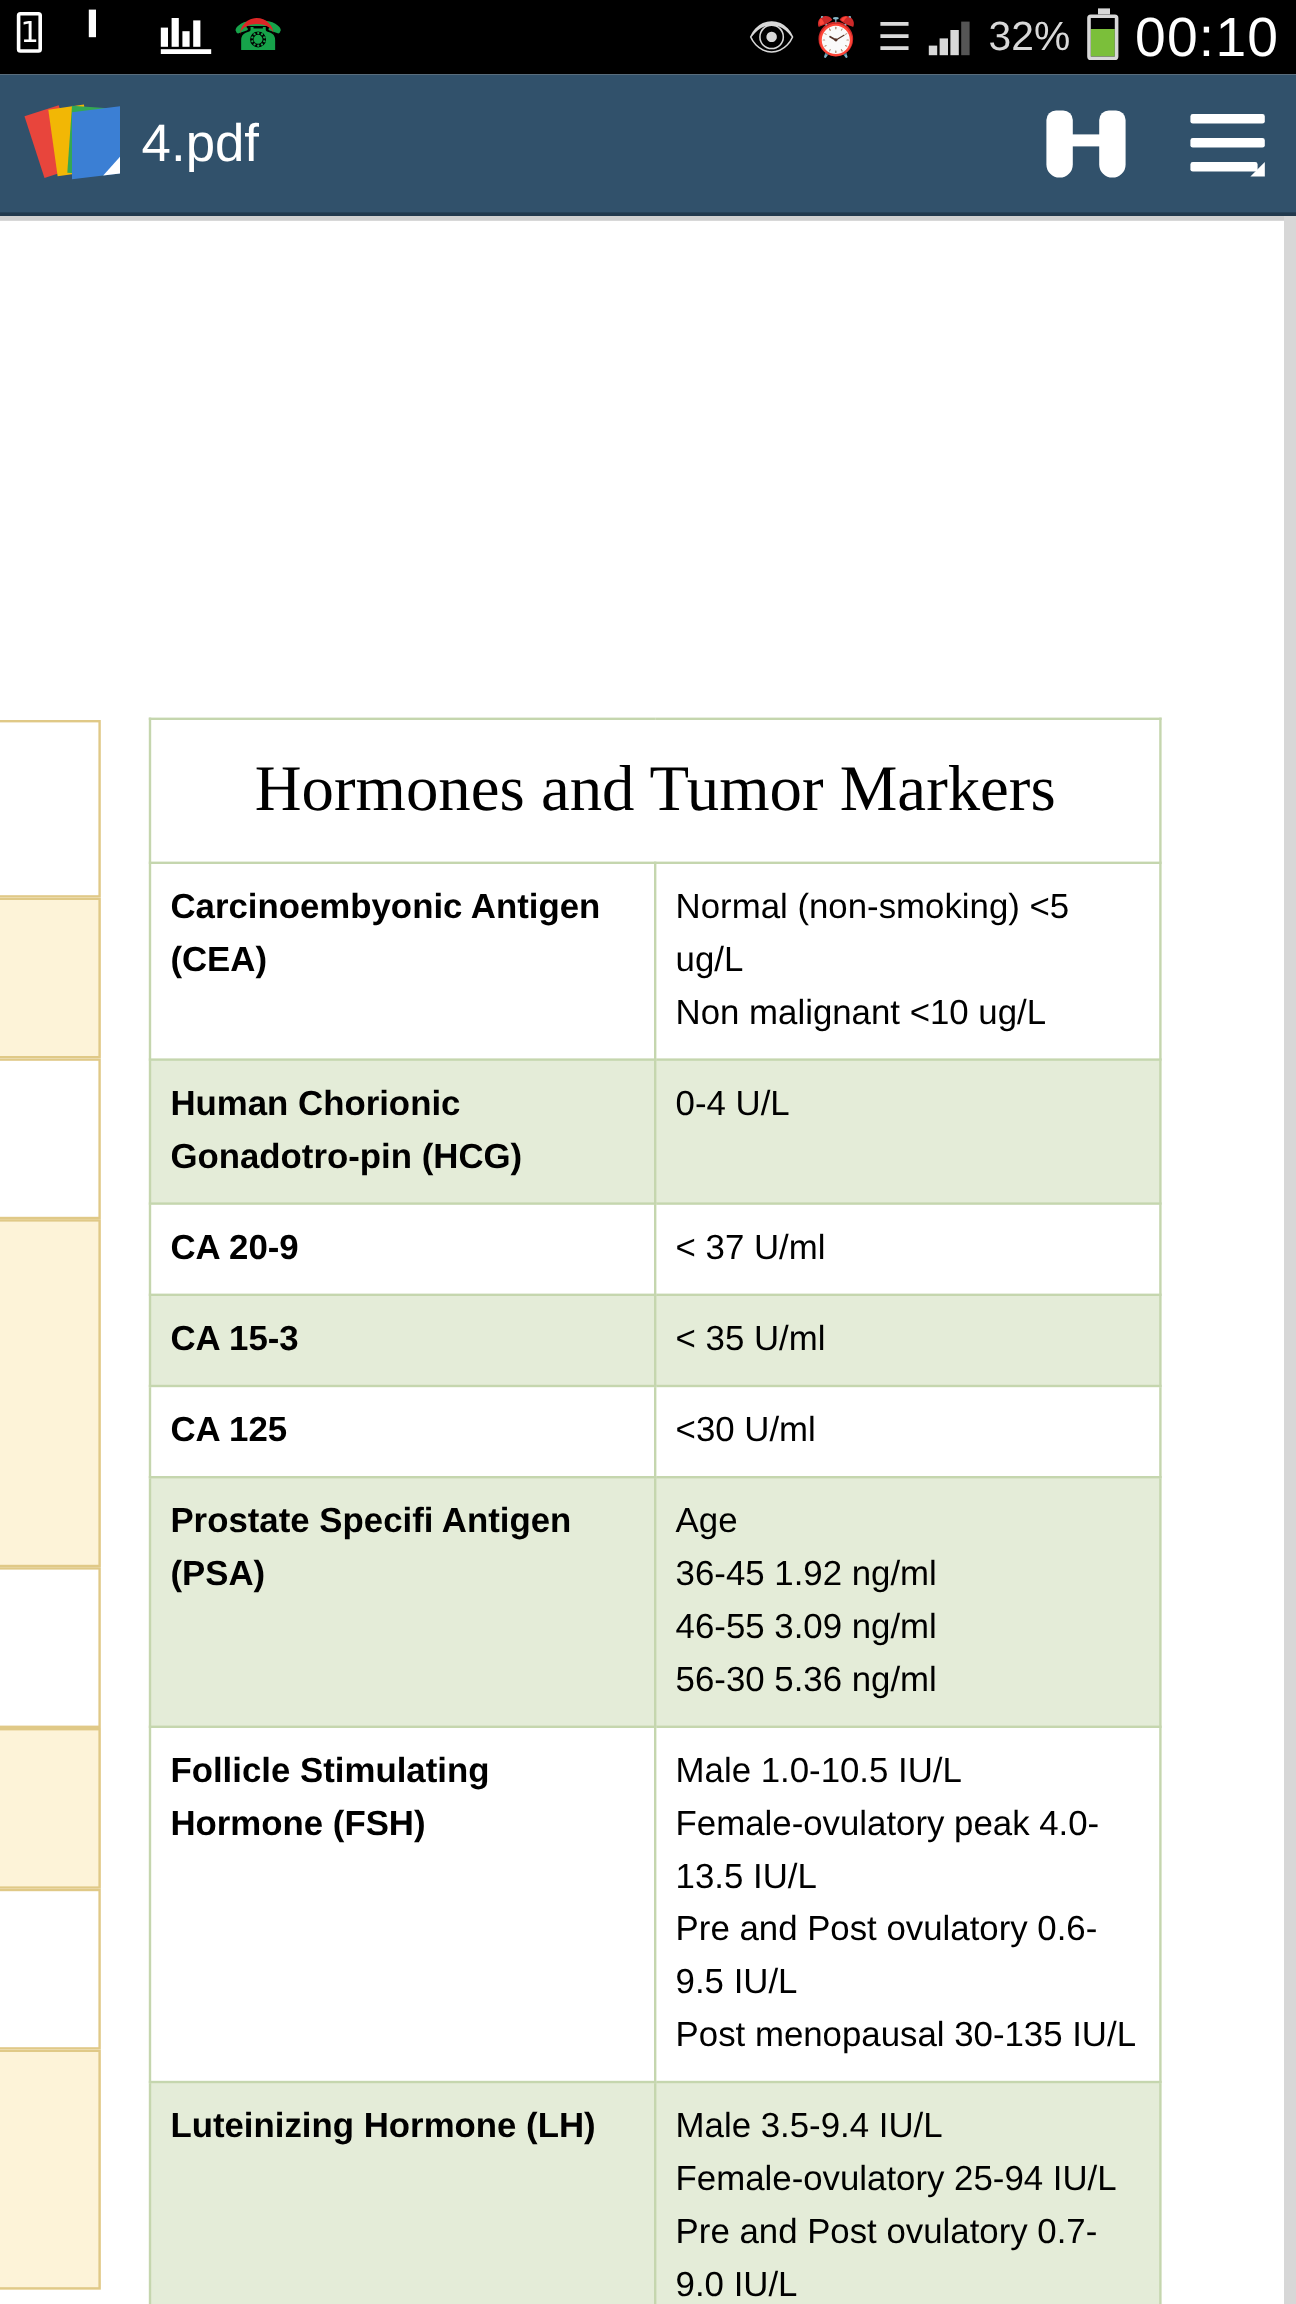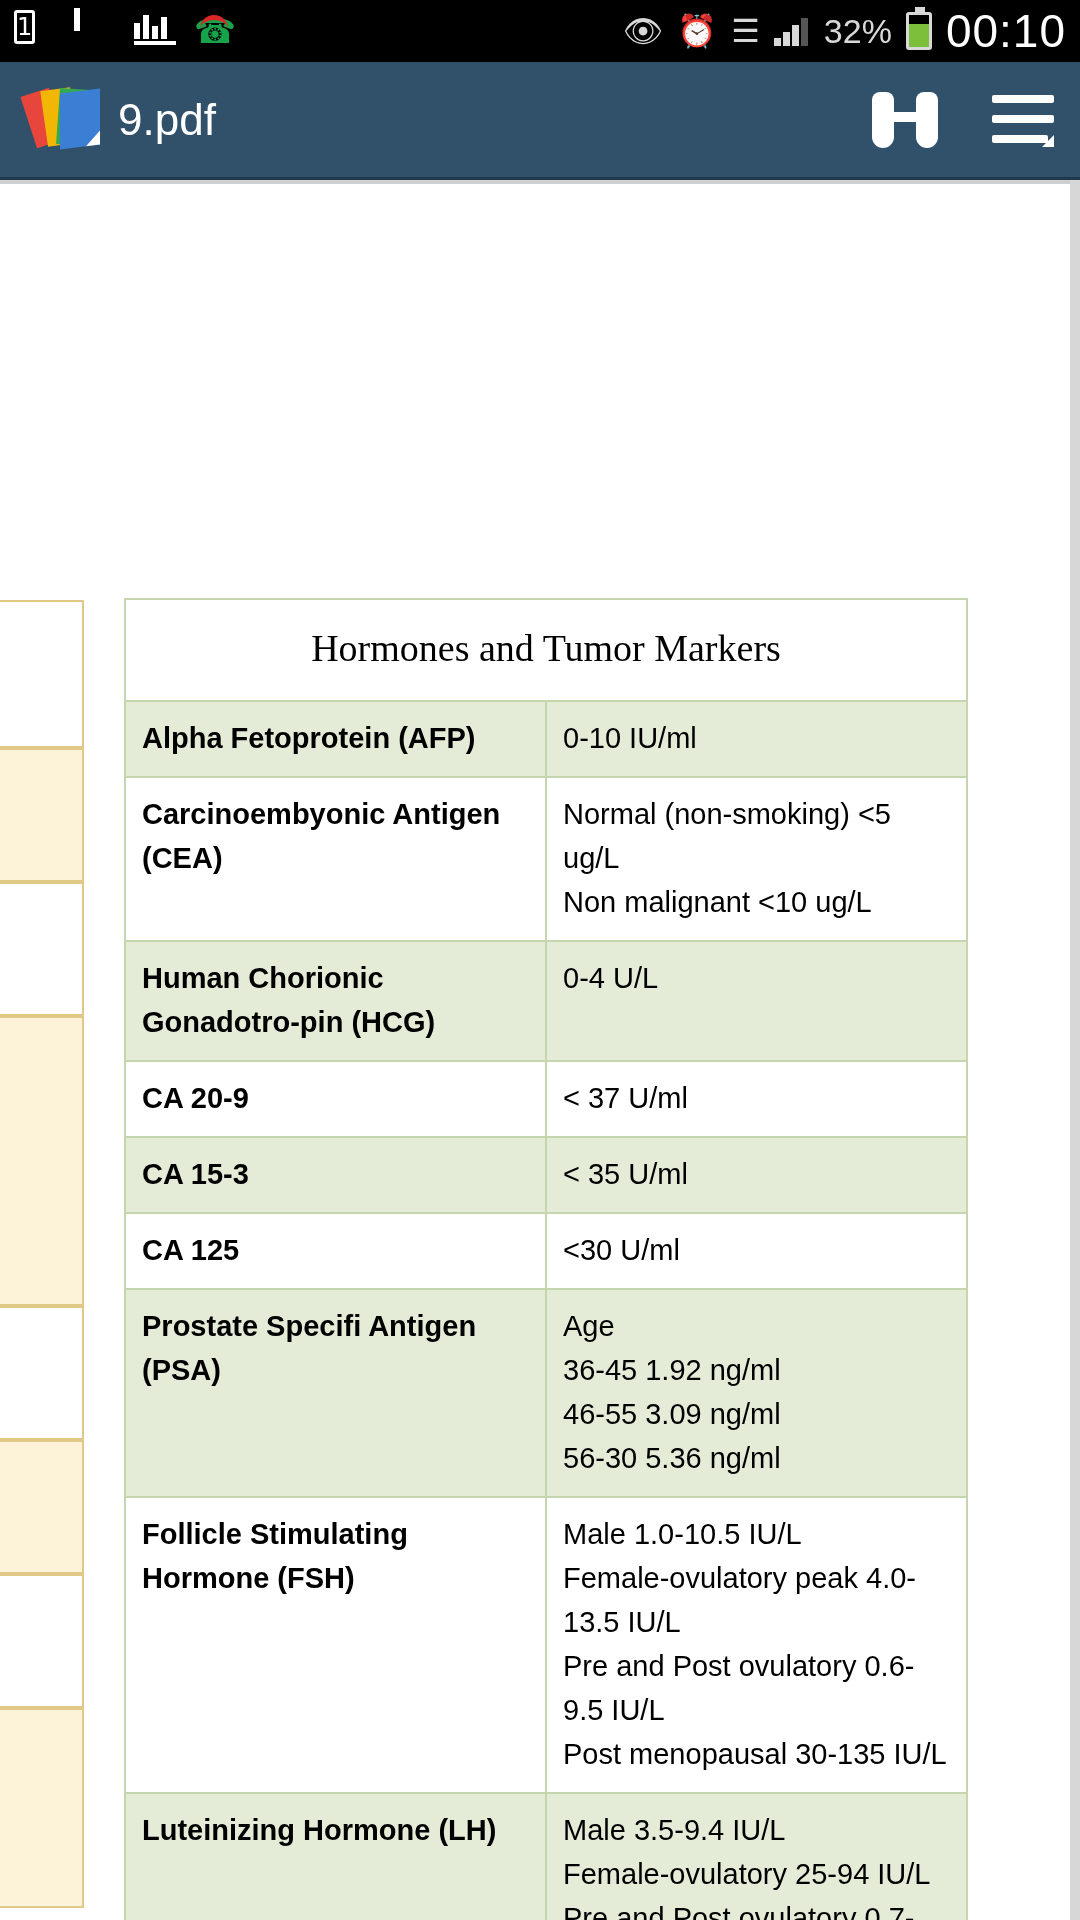--- a/index.html
+++ b/index.html
@@ -288,21 +288,21 @@
   }
   .main-table td, .main-table th {
     border: 2px solid #c5d6ae;
     vertical-align: top;
     box-sizing: border-box;
   }
   .tbl-title {
     background: #ffffff;
     text-align: center;
     font-family: "Liberation Serif", serif;
-    font-size: 38px;
+    font-size: 54px;
     font-weight: normal;
     color: #000000;
     padding: 26px 10px 30px 10px;
   }
   .col-name {
     width: 416px;
     padding: 14px 16px 16px 16px;
     font-size: 29px;
     font-weight: bold;
     line-height: 44px;
@@ -351,21 +351,21 @@
   </div>
 </div>
 
 <div class="appbar">
   <span class="app-logo">
     <span class="l1"></span>
       <span class="l2"></span>
       <span class="l3"></span>
       <span class="l4"></span>
   </span>
-  <span class="app-title">9.pdf</span>
+  <span class="app-title">4.pdf</span>
   <div class="appbar-actions">
     <span class="binoc">
       <span class="bl"></span>
         <span class="bm"></span>
         <span class="br"></span>
     </span>
     <span class="hamburger">
       <span></span>
         <span></span>
         <span></span>
@@ -392,26 +392,20 @@
     <div class="lt-row lt-cream" style="height:200px;white-space:pre-line;">0.8
 
 .6</div>
   </div>
 
   <table class="main-table">
     <tbody id="table-body">
       <tr>
         <td class="tbl-title" colspan="2">Hormones and Tumor Markers</td>
       </tr>
-    <tr class="row-green">
-          <td class="col-name">Alpha Fetoprotein (AFP)</td>
-          <td class="col-val">
-            <div>0-10 IU/ml</div>
-          </td>
-        </tr>
         <tr class="row-white">
           <td class="col-name">Carcinoembyonic Antigen (CEA)</td>
           <td class="col-val">
             <div>Normal (non-smoking)  &lt;5 ug/L</div>
             <div>Non malignant &lt;10 ug/L</div>
           </td>
         </tr>
         <tr class="row-green">
           <td class="col-name">Human Chorionic Gonadotro-pin (HCG)</td>
           <td class="col-val">

